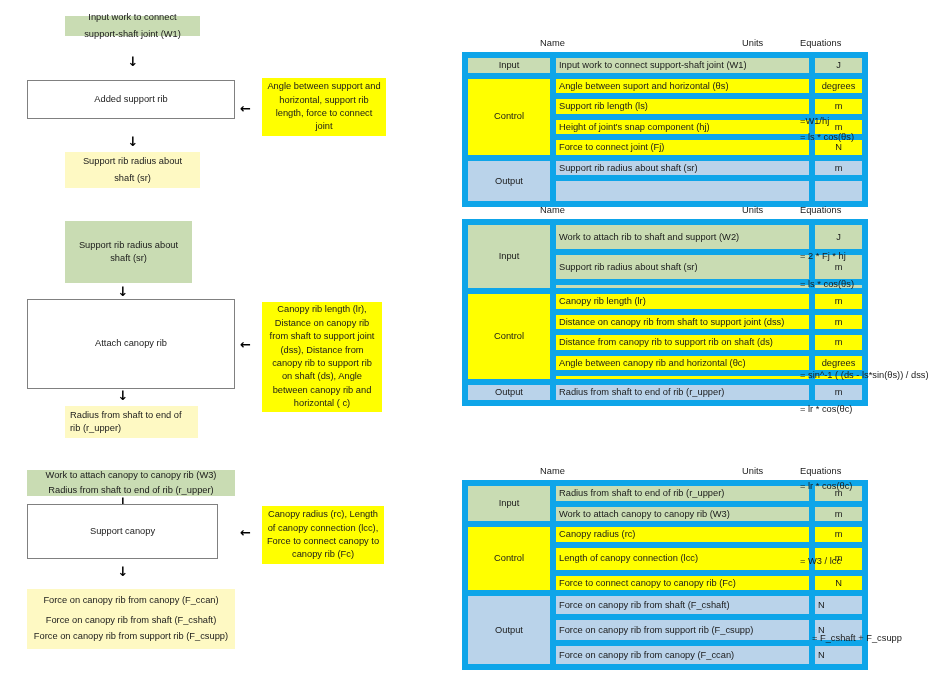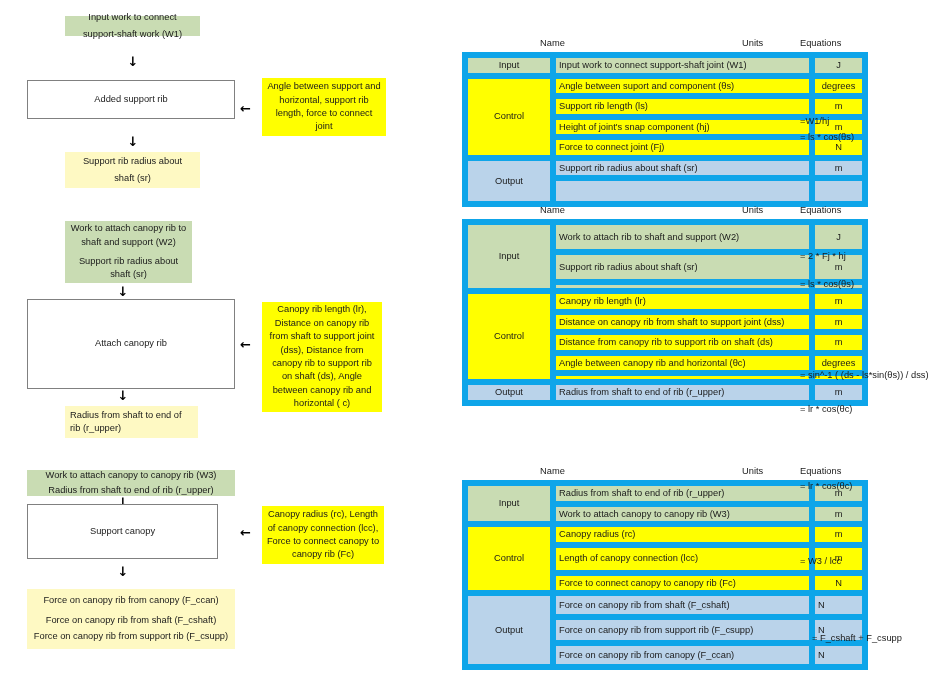--- a/index.html
+++ b/index.html
@@ -70,21 +70,21 @@
   .g{background:#c9dcb3;}
   .y{background:#ffff00;}
   .b{background:#bad3ea;}
   .eqcol{position:absolute;font-size:9.3px;color:#1a1a1a;white-space:nowrap;}
 </style>
 </head>
 <body>
 
 <div class="fbox green" style="left:65px;top:16px;width:135px;height:20px;">
   <p>Input work to connect</p>
-  <p style="margin-top:3px;">support-shaft work (W1)</p>
+  <p style="margin-top:3px;">support-shaft joint (W1)</p>
 </div>
 
 <div class="arrow-down" style="left:120px;top:55px;width:26px;">↓</div>
 
 <div class="fbox white" style="left:27px;top:80px;width:208px;height:39px;">
   <p>Added support rib</p>
 </div>
 
 <div class="arrow-left" style="left:240px;top:102px;">←</div>
 
@@ -93,21 +93,20 @@
 </div>
 
 <div class="arrow-down" style="left:120px;top:135px;width:26px;">↓</div>
 
 <div class="fbox blue" style="left:65px;top:152px;width:135px;height:36px;">
   <p>Support rib radius about</p>
   <p style="margin-top:3px;">shaft (sr)</p>
 </div>
 
 <div class="fbox green" style="left:65px;top:221px;width:127px;height:62px;">
-  <p>Work to attach canopy rib to shaft and support (W2)</p>
   <p>Support rib radius about shaft (sr)</p>
 </div>
 
 <div class="arrow-down" style="left:110px;top:285px;width:26px;">↓</div>
 
 <div class="fbox white" style="left:27px;top:299px;width:208px;height:90px;">
   <p>Attach canopy rib</p>
 </div>
 
 <div class="arrow-left" style="left:240px;top:338px;">←</div>
@@ -155,21 +154,21 @@
   </div>
   <table class="spec">
     <tbody>
       <tr>
         <td class="cat g" rowspan="1">Input</td>
         <td class="nm g">Input work to connect support-shaft joint (W1)</td>
         <td class="un g">J</td>
       </tr>
       <tr>
         <td class="cat y" rowspan="4">Control</td>
-        <td class="nm y">Angle between suport and component (θs)</td>
+        <td class="nm y">Angle between suport and horizontal (θs)</td>
         <td class="un y">degrees</td>
       </tr>
       <tr>
         <td class="nm y">Support rib length (ls)</td>
         <td class="un y">m</td>
       </tr>
       <tr>
         <td class="nm y">Height of joint's snap component (hj)</td>
         <td class="un y">m</td>
       </tr>

